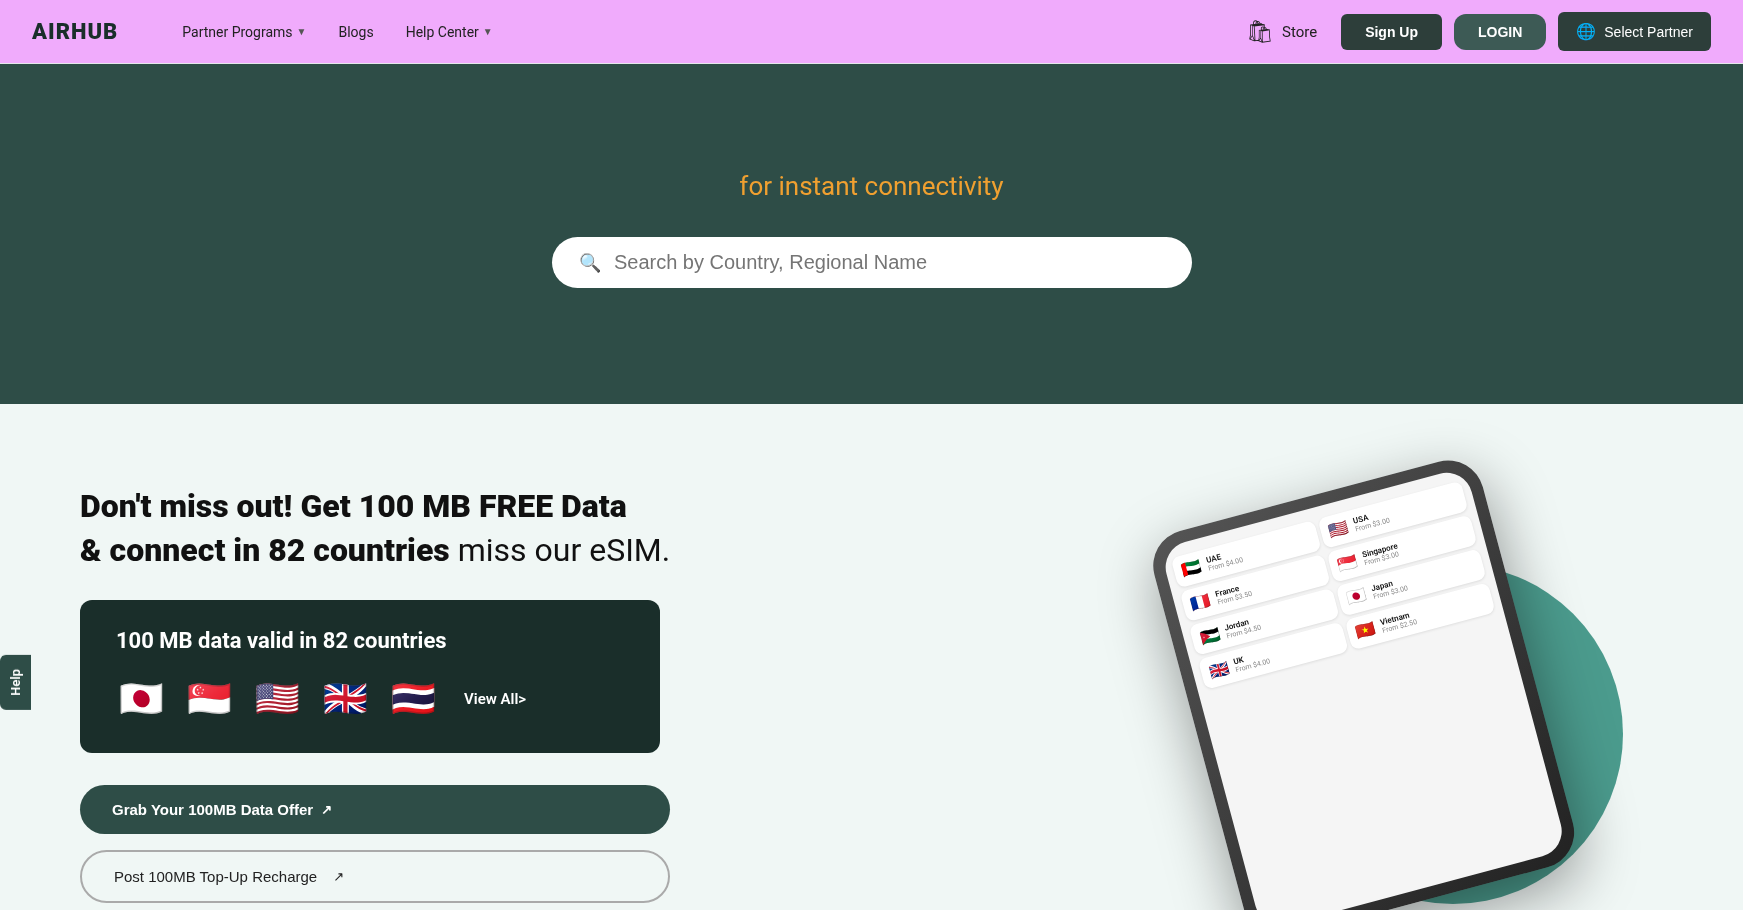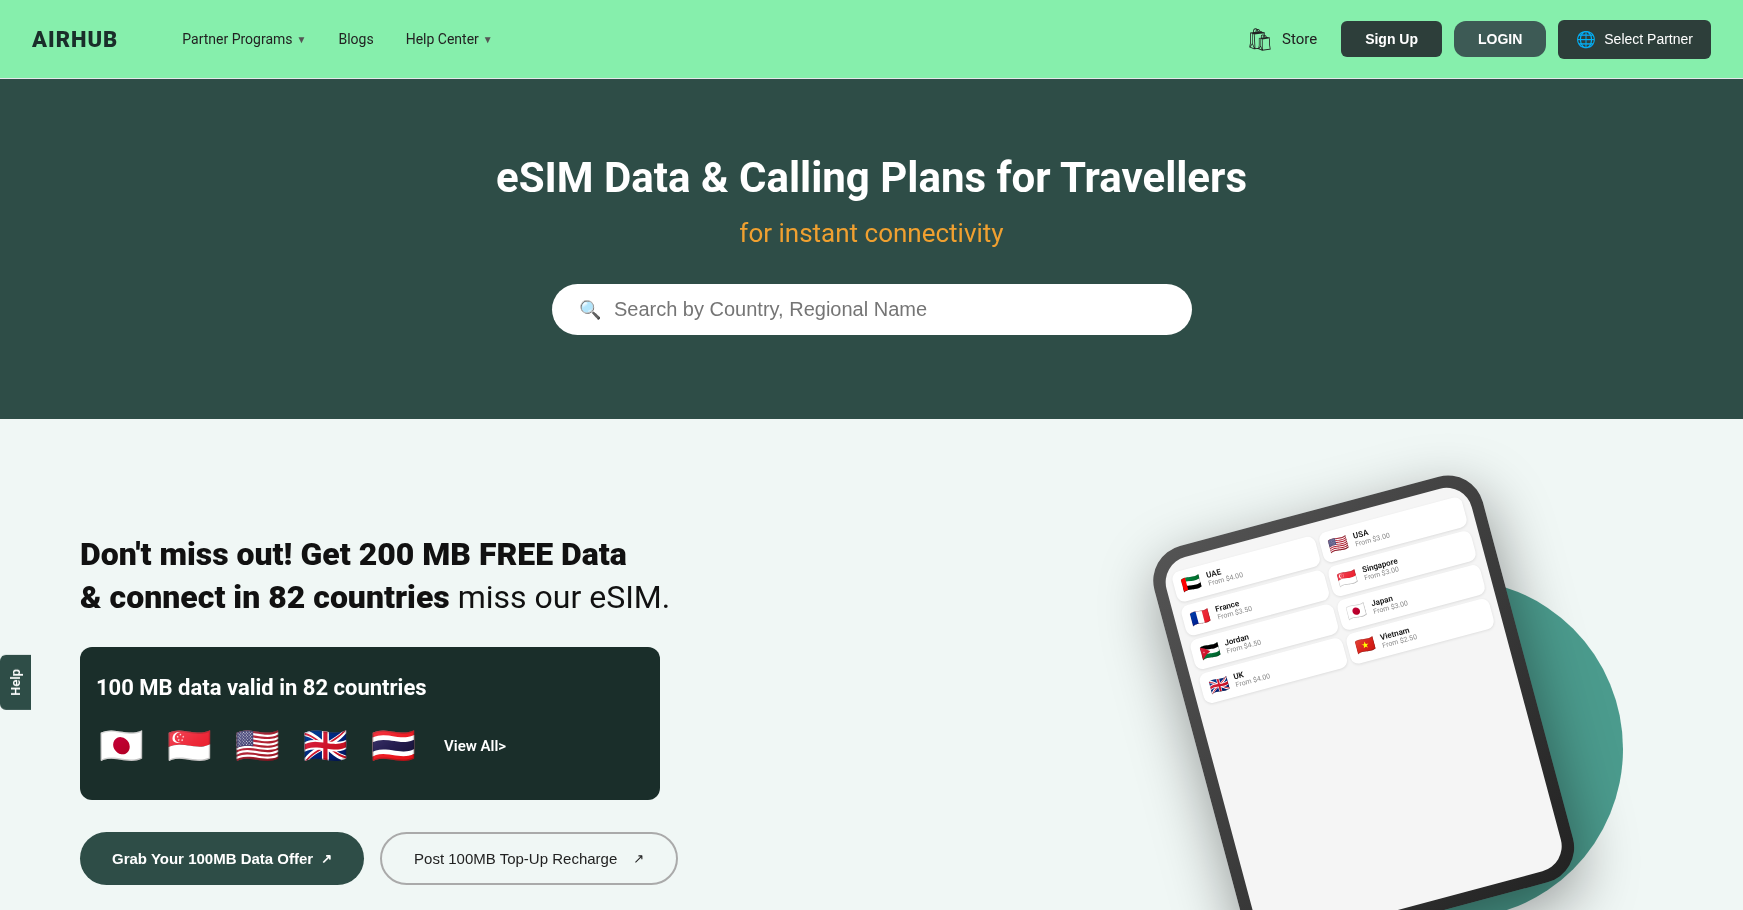--- a/index.html
+++ b/index.html
@@ -3,22 +3,22 @@
   <meta charset="utf-8">
   <style>
     * { margin: 0; padding: 0; box-sizing: border-box; }
     body { font-family: -apple-system, BlinkMacSystemFont, 'Segoe UI', Roboto, sans-serif; overflow-x: hidden; width: 1743px; }
 
     
     .navbar {
       display: flex;
       align-items: center;
       padding: 0 32px;
-      height: 79px;
-      background: #86efac;
+      height: 64px;
+      background: #f0abfc;
       border-bottom: 1px solid #e5e7eb;
       position: relative;
       z-index: 10;
     }
     .navbar-logo {
       font-size: 22px;
       font-weight: 900;
       color: #1a2e2a;
       letter-spacing: 1px;
       margin-right: 48px;
@@ -164,21 +164,21 @@
       color: #111;
       line-height: 1.35;
       margin-bottom: 28px;
     }
     .content-headline .normal {
       font-weight: 400;
     }
     .promo-box {
       background: #1a2e2a;
       border-radius: 12px;
-      padding: 28px 16px;
+      padding: 28px 36px;
       margin-bottom: 32px;
       max-width: 580px;
     }
     .promo-title {
       color: #fff;
       font-size: 22px;
       font-weight: 700;
       margin-bottom: 20px;
     }
     .promo-flags {
@@ -200,20 +200,21 @@
       color: #fff;
       font-size: 15px;
       font-weight: 600;
       cursor: pointer;
       margin-left: 8px;
     }
     .action-btns {
       display: flex;
       gap: 16px;
       flex-wrap: wrap;
+      flex-direction: column;
     }
     .btn-grab {
       background: #2e4d47;
       color: #fff;
       border: none;
       border-radius: 50px;
       padding: 16px 32px;
       font-size: 15px;
       font-weight: 700;
       cursor: pointer;
@@ -359,34 +360,33 @@
     <button class="btn-signup">Sign Up</button>
     <button class="btn-login">LOGIN</button>
     <button class="btn-language">
       <span class="lang-icon">🌐</span>
       <span>Select Partner</span>
     </button>
   </div>
 </nav>
 
 <section class="hero">
-  <h1 class="hero-title">eSIM Data &amp; Calling Plans for Travellers</h1>
   <p class="hero-subtitle">
     <span>for instant </span><span style="color:#f0a030;">connectivity</span>
   </p>
   <div class="search-bar">
     <span class="search-icon-el">🔍</span>
     <input class="search-input" type="text" placeholder="Search by Country, Regional Name" style="">
   </div>
 </section>
 
 <section class="content-section">
   <div class="content-left">
     <h2 class="content-headline">
-      <strong>Don't miss out! Get 200 MB FREE Data</strong><br>
+      <strong>Don't miss out! Get 100 MB FREE Data</strong><br>
       <strong>&amp; connect in 82 countries</strong><span class="normal"> miss our eSIM.</span>
     </h2>
     <div class="promo-box">
       <div class="promo-title">100 MB data valid in 82 countries</div>
       <div class="promo-flags">
         <div class="flag-circle">🇯🇵</div>
         <div class="flag-circle">🇸🇬</div>
         <div class="flag-circle">🇺🇸</div>
         <div class="flag-circle">🇬🇧</div>
         <div class="flag-circle">🇹🇭</div>

